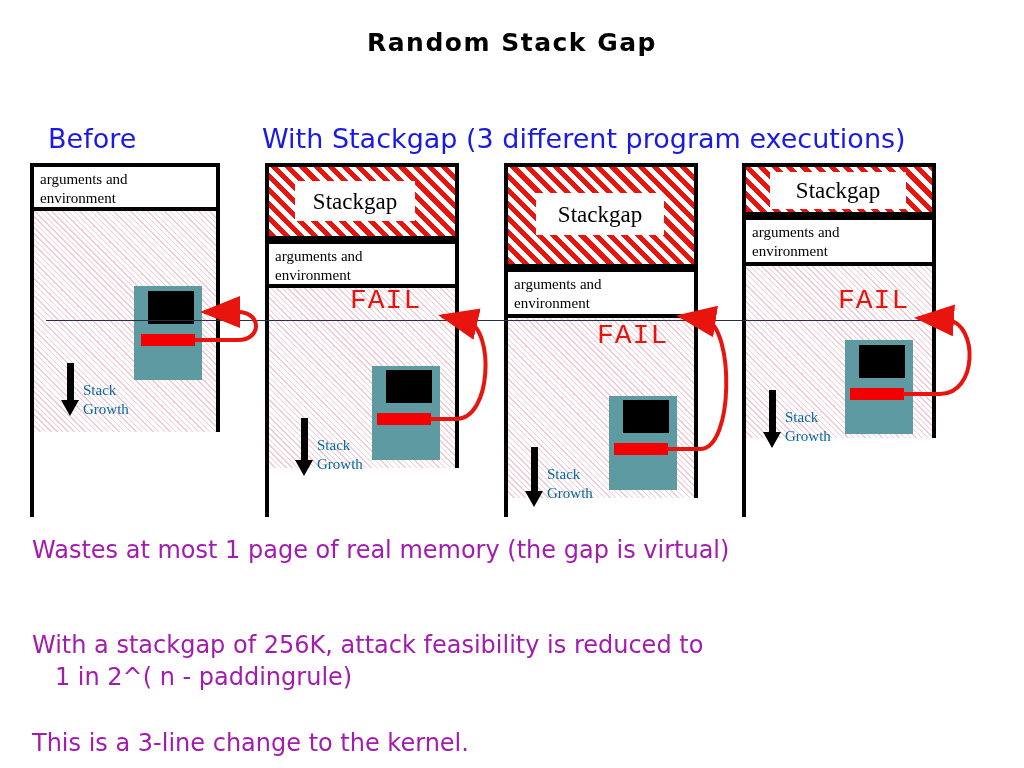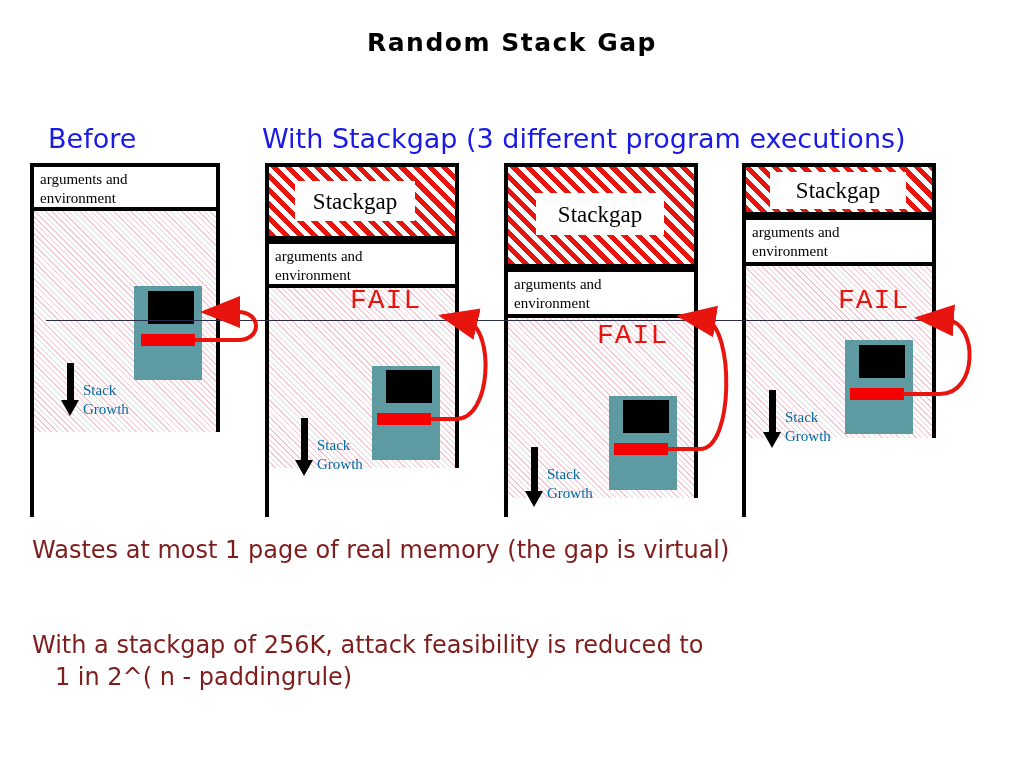--- a/index.html
+++ b/index.html
@@ -113,21 +113,21 @@
     font-size:28px;
     letter-spacing:1px;
   }
 
   
   #arrows{position:absolute;left:0;top:0;width:1024px;height:768px;pointer-events:none;}
 
   
   .body-text{
     position:absolute;
-    color:#7f1d1d;
+    color:#a21caf;
     font-family:"DejaVu Sans", sans-serif;
     font-size:24px;
     white-space:pre;
     line-height:1.35;
   }
   #bt1{left:32px;top:534px;}
   #bt2{left:32px;top:613px;margin-top:16px;}
   #bt3{left:32px;top:727px;}
 </style>
 </head>
@@ -226,14 +226,15 @@
 
     <path d="M430,419 L456,419 C492,419 494,330 468,322 L442,316" fill="none" stroke="#e8150f" stroke-width="4" marker-end="url(#ah)"></path>
 
     <path d="M667,449 L700,449 C734,449 734,328 706,320 L680,316" fill="none" stroke="#e8150f" stroke-width="4" marker-end="url(#ah)"></path>
 
     <path d="M903,394 L940,394 C978,394 978,324 948,320 L918,318" fill="none" stroke="#e8150f" stroke-width="4" marker-end="url(#ah)"></path>
   </svg>
 
   <div class="body-text" id="bt1">Wastes at most 1 page of real memory (the gap is virtual)</div>
   <div class="body-text" id="bt2">With a stackgap of 256K, attack feasibility is reduced to<br>   1 in 2^( n - paddingrule)</div>
+  <div class="body-text" id="bt3">This is a 3-line change to the kernel.</div>
 
 </div>
 
 </body></html>

